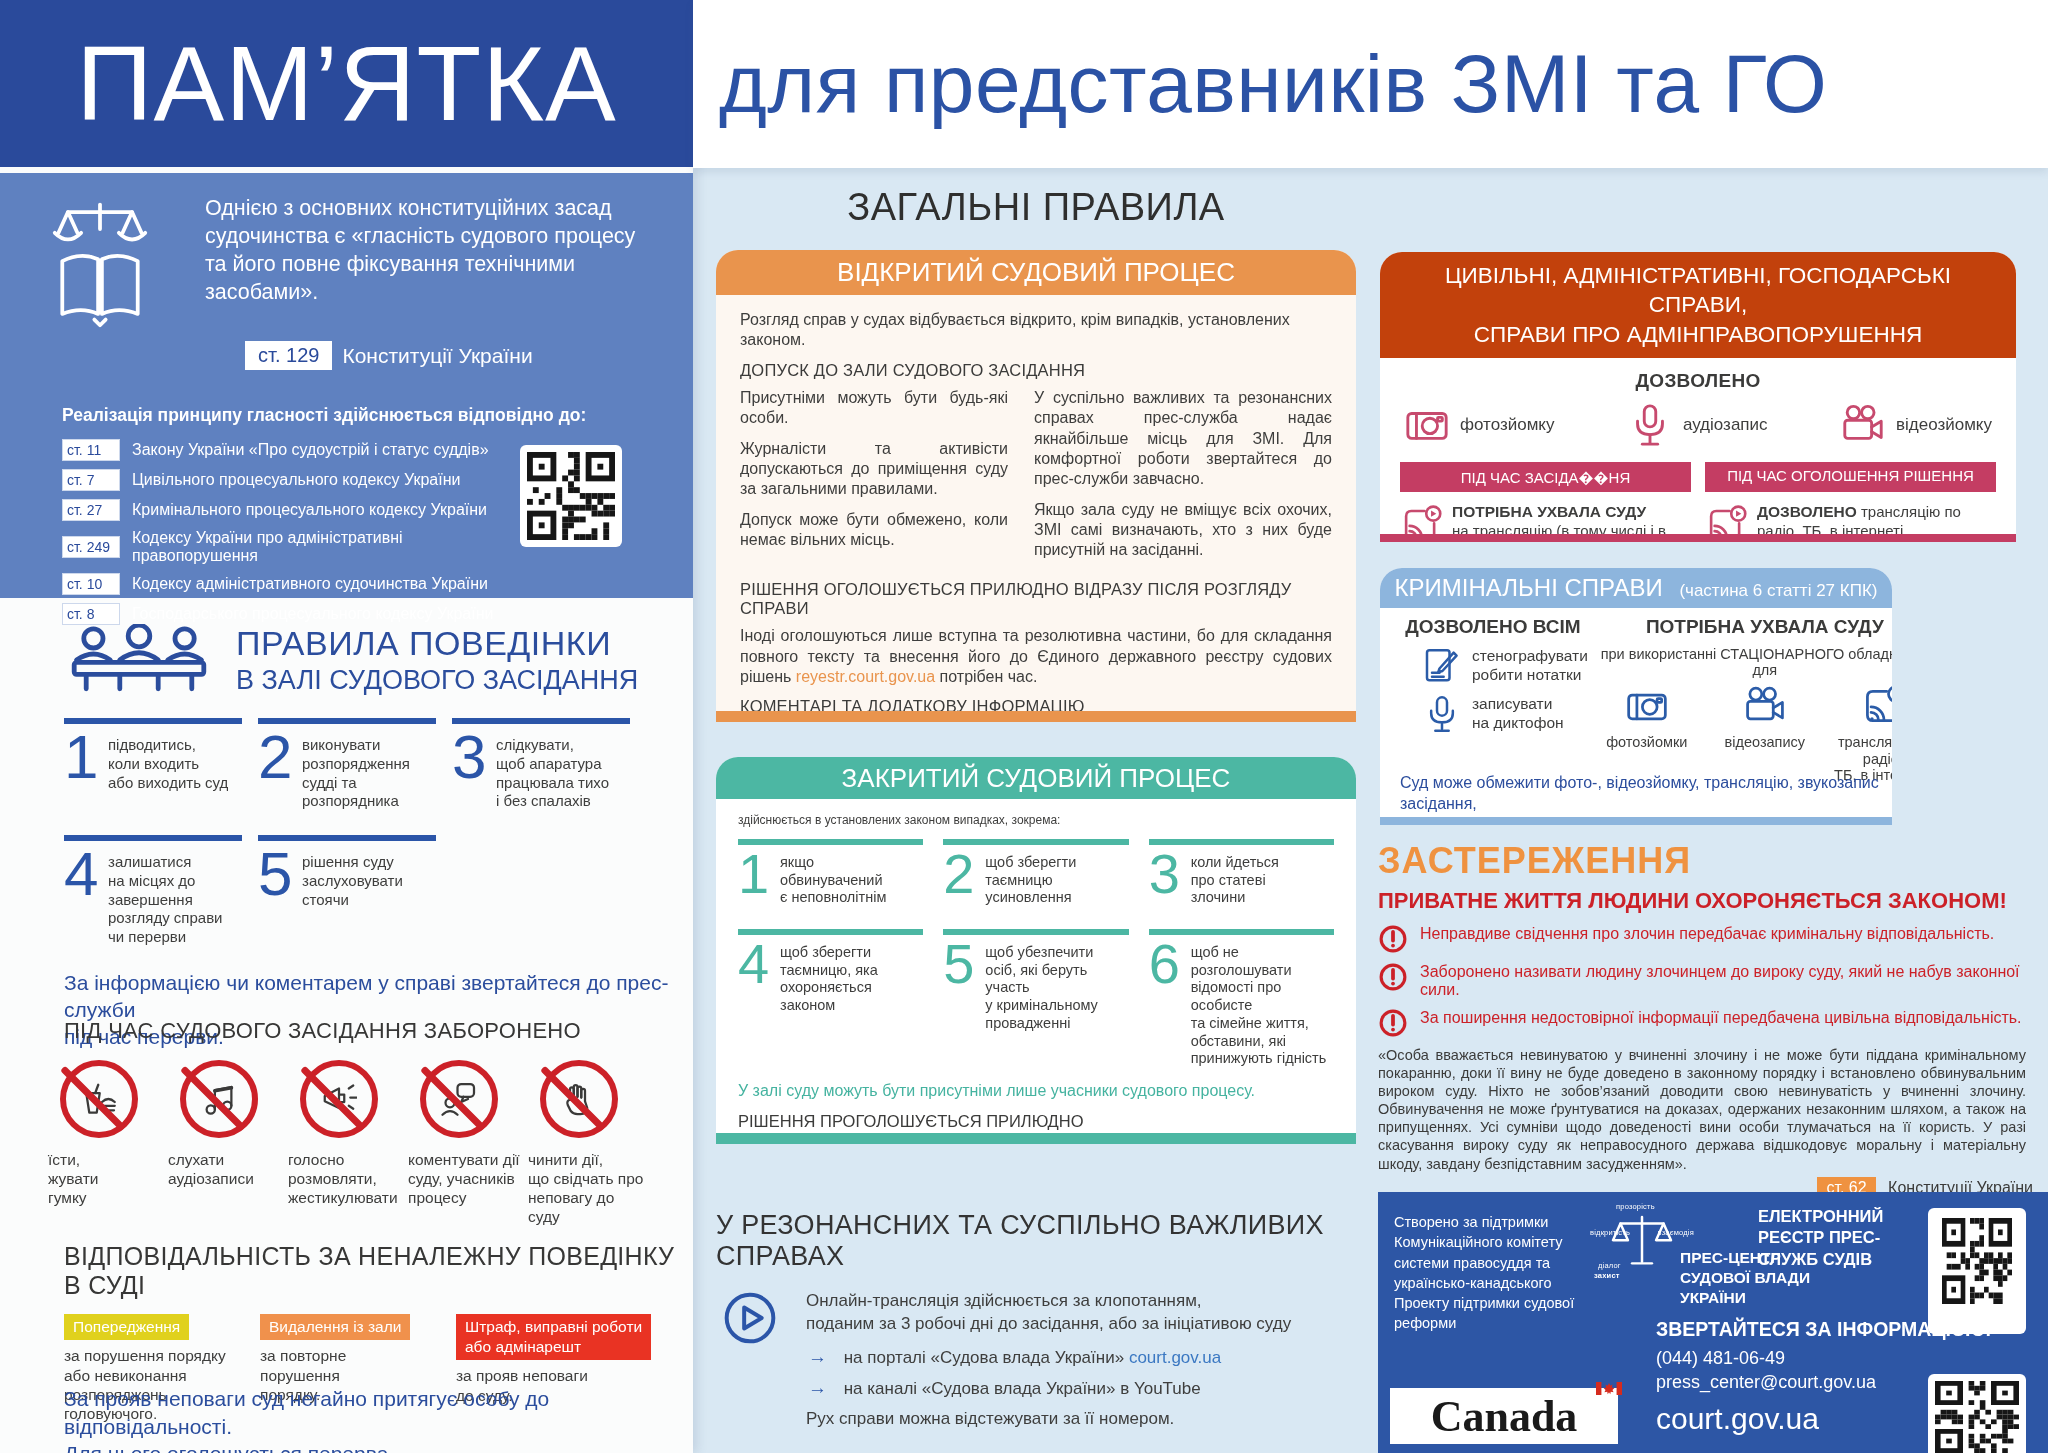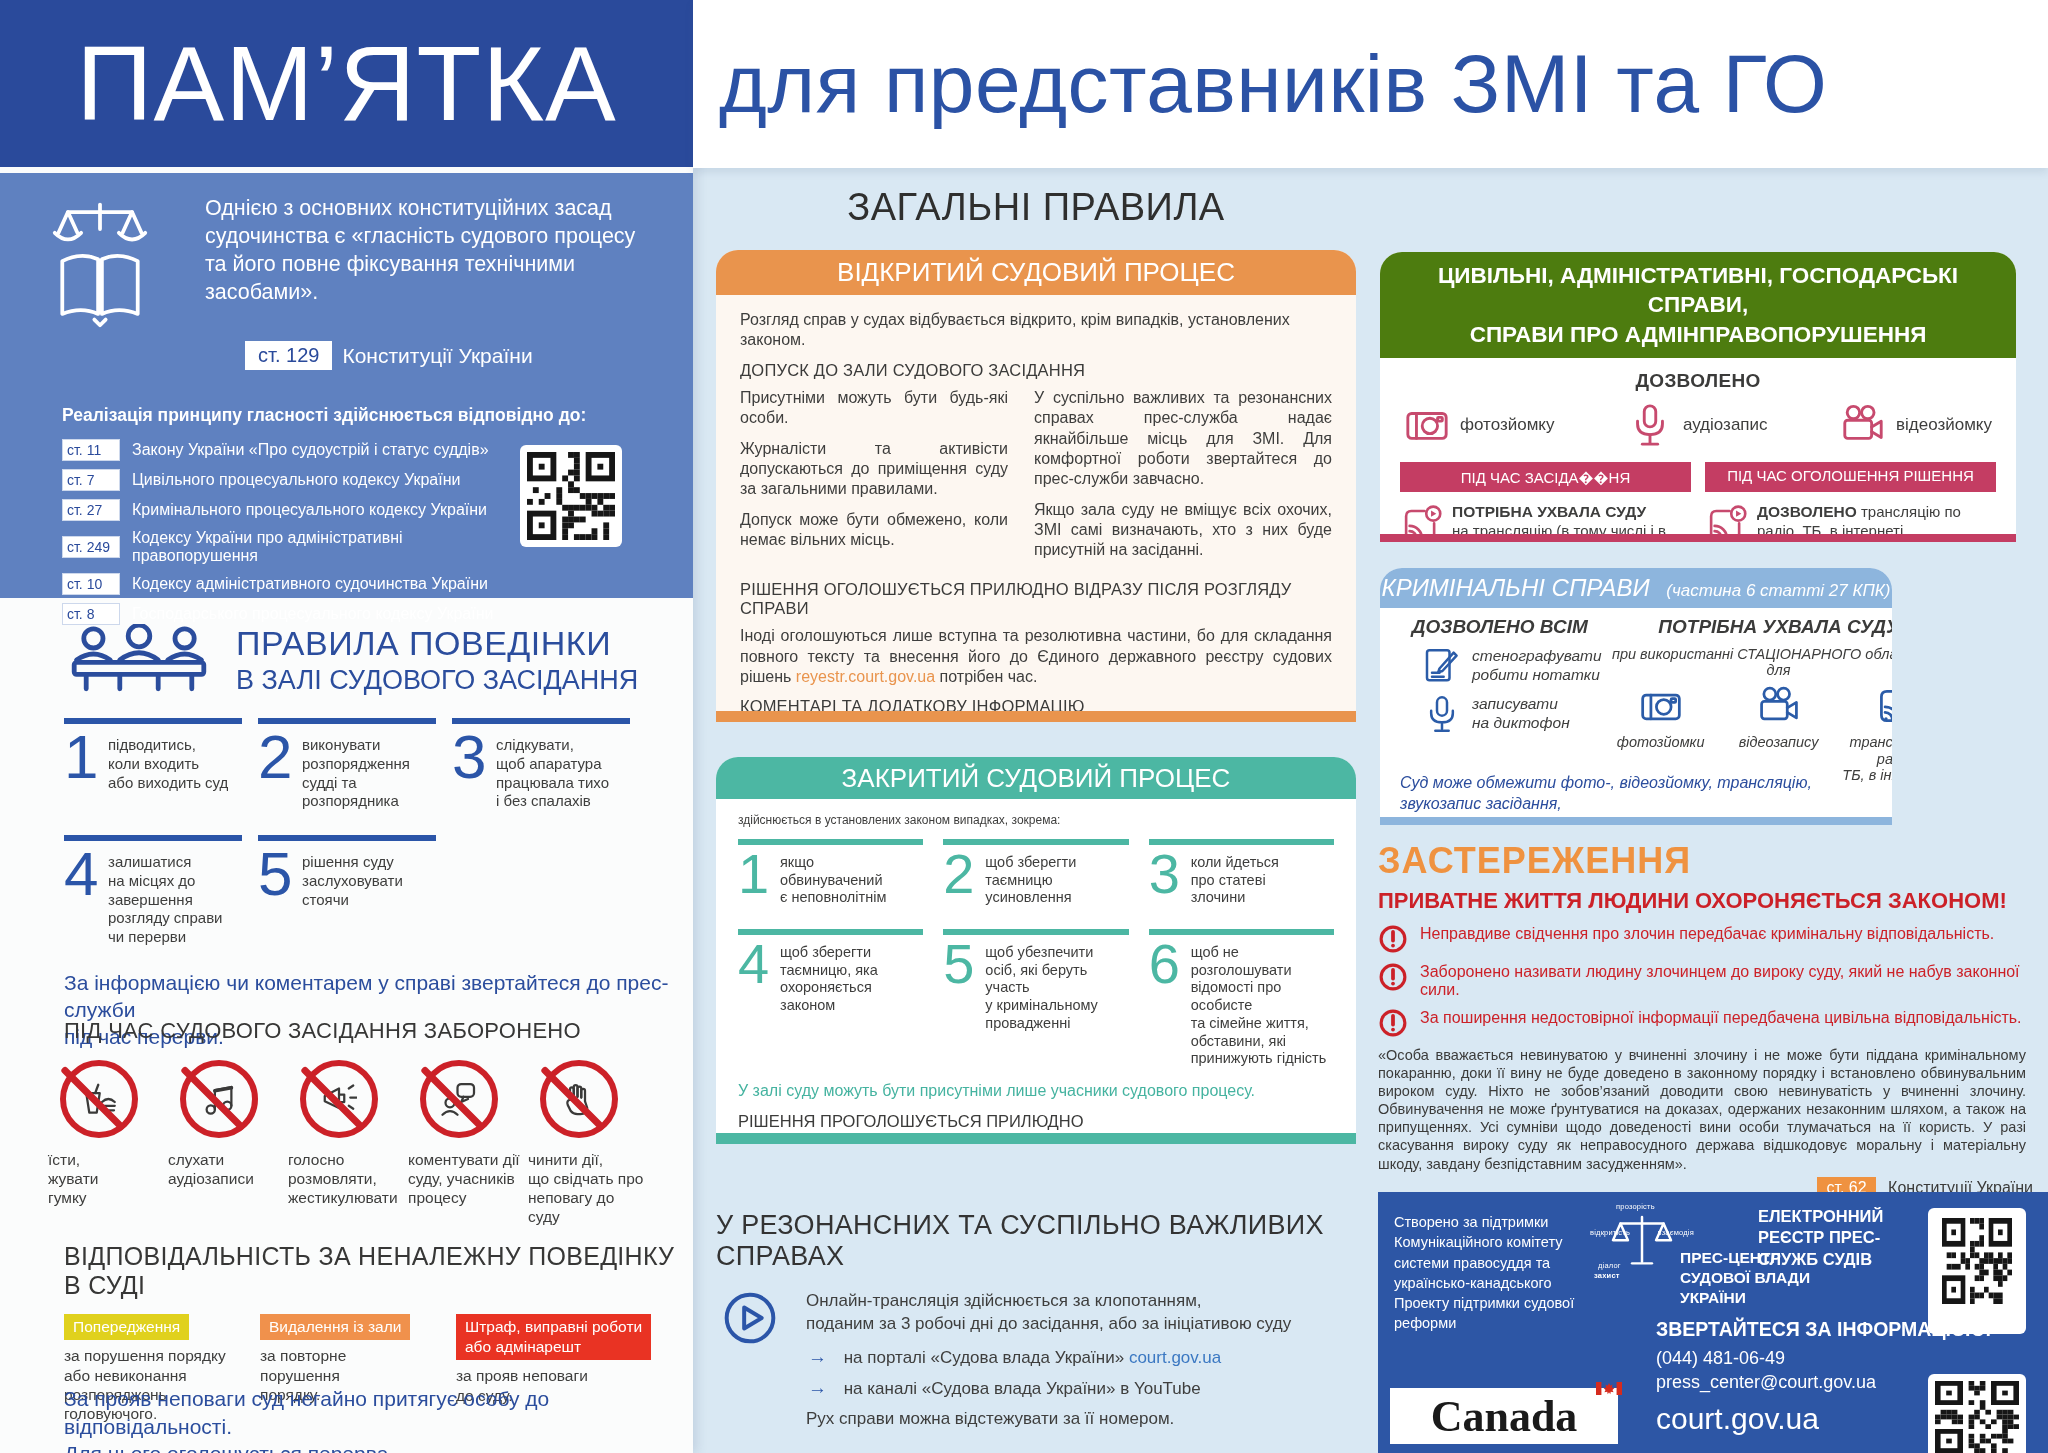--- a/index.html
+++ b/index.html
@@ -110,38 +110,38 @@
   .r-col{margin-left:28px;}
   .r-lead{font-size:17px;line-height:1.35;}
   .r-bullets{margin-top:10px;}
   .r-bullet{font-size:17px;margin-bottom:9px;padding-left:2px;}
   .r-bullet::before{content:"→";color:#2b55a8;font-weight:bold;font-size:19px;margin-right:12px;}
   .link-blue{color:#3b78c2;text-decoration:none;}
   .r-foot{margin-top:10px;font-size:17px;}
 
   
   #civil-card{left:1380px;top:252px;width:636px;height:290px;background:#fff;}
-  #civil-card .card-h{background:#4d7c0f;font-size:22.5px;line-height:1.3;padding:9px 43px;font-weight:bold;}
+  #civil-card .card-h{background:#c2410c;font-size:22.5px;line-height:1.3;padding:9px 43px;}
   #civil-card .card-b{padding:8px 20px 0;}
   .allowed-title{text-align:center;font-size:19px;font-weight:600;color:#3b3b3a;margin:4px 0 10px;letter-spacing:.3px;}
   .allowed-row{display:flex;justify-content:space-between;padding:0 4px;}
   .allowed-item{display:flex;align-items:center;gap:10px;}
   .allowed-item svg{width:46px;height:46px;color:#c74a6e;}
   .allowed-label{font-size:17px;}
   .bars-row{display:flex;gap:14px;margin-top:14px;}
   .pink-bar{flex:1;background:#c43d63;color:#fff;font-size:15px;text-align:center;padding:5px 0;}
   .info-row{display:flex;gap:14px;margin-top:10px;}
   .info-item{flex:1;display:flex;gap:10px;}
   .info-item svg{width:42px;height:42px;color:#c74a6e;flex:none;margin-top:2px;}
   .info-text{font-size:15px;line-height:1.25;}
   .info-text b{font-size:15.5px;}
   #civil-card .card-f{height:8px;background:#c43d63;}
 
   
-  #crim-card{left:1380px;top:568px;width:512px;height:257px;background:#fff;font-style:italic;}
+  #crim-card{left:1380px;top:568px;width:512px;height:257px;background:#fff;}
   #crim-card .card-h{background:#8db5dd;height:40px;line-height:40px;font-size:24px;}
   .crim-note-sup{font-size:17px;font-weight:400;margin-left:10px;}
   #crim-card .card-b{padding:8px 18px 0;display:flex;}
   .cr-left{width:240px;}
   .cr-right{flex:1;}
   .cr-h{text-align:center;font-size:19px;font-weight:600;color:#3b3b3a;margin-bottom:8px;}
   .cr-item{display:flex;align-items:center;gap:10px;margin:0 0 8px 24px;}
   .cr-item svg{width:40px;height:40px;color:#2b5ca8;flex:none;}
   .cr-label{font-size:15.5px;line-height:1.2;}
   .cr-lead{text-align:center;font-size:14.5px;margin-bottom:6px;}

